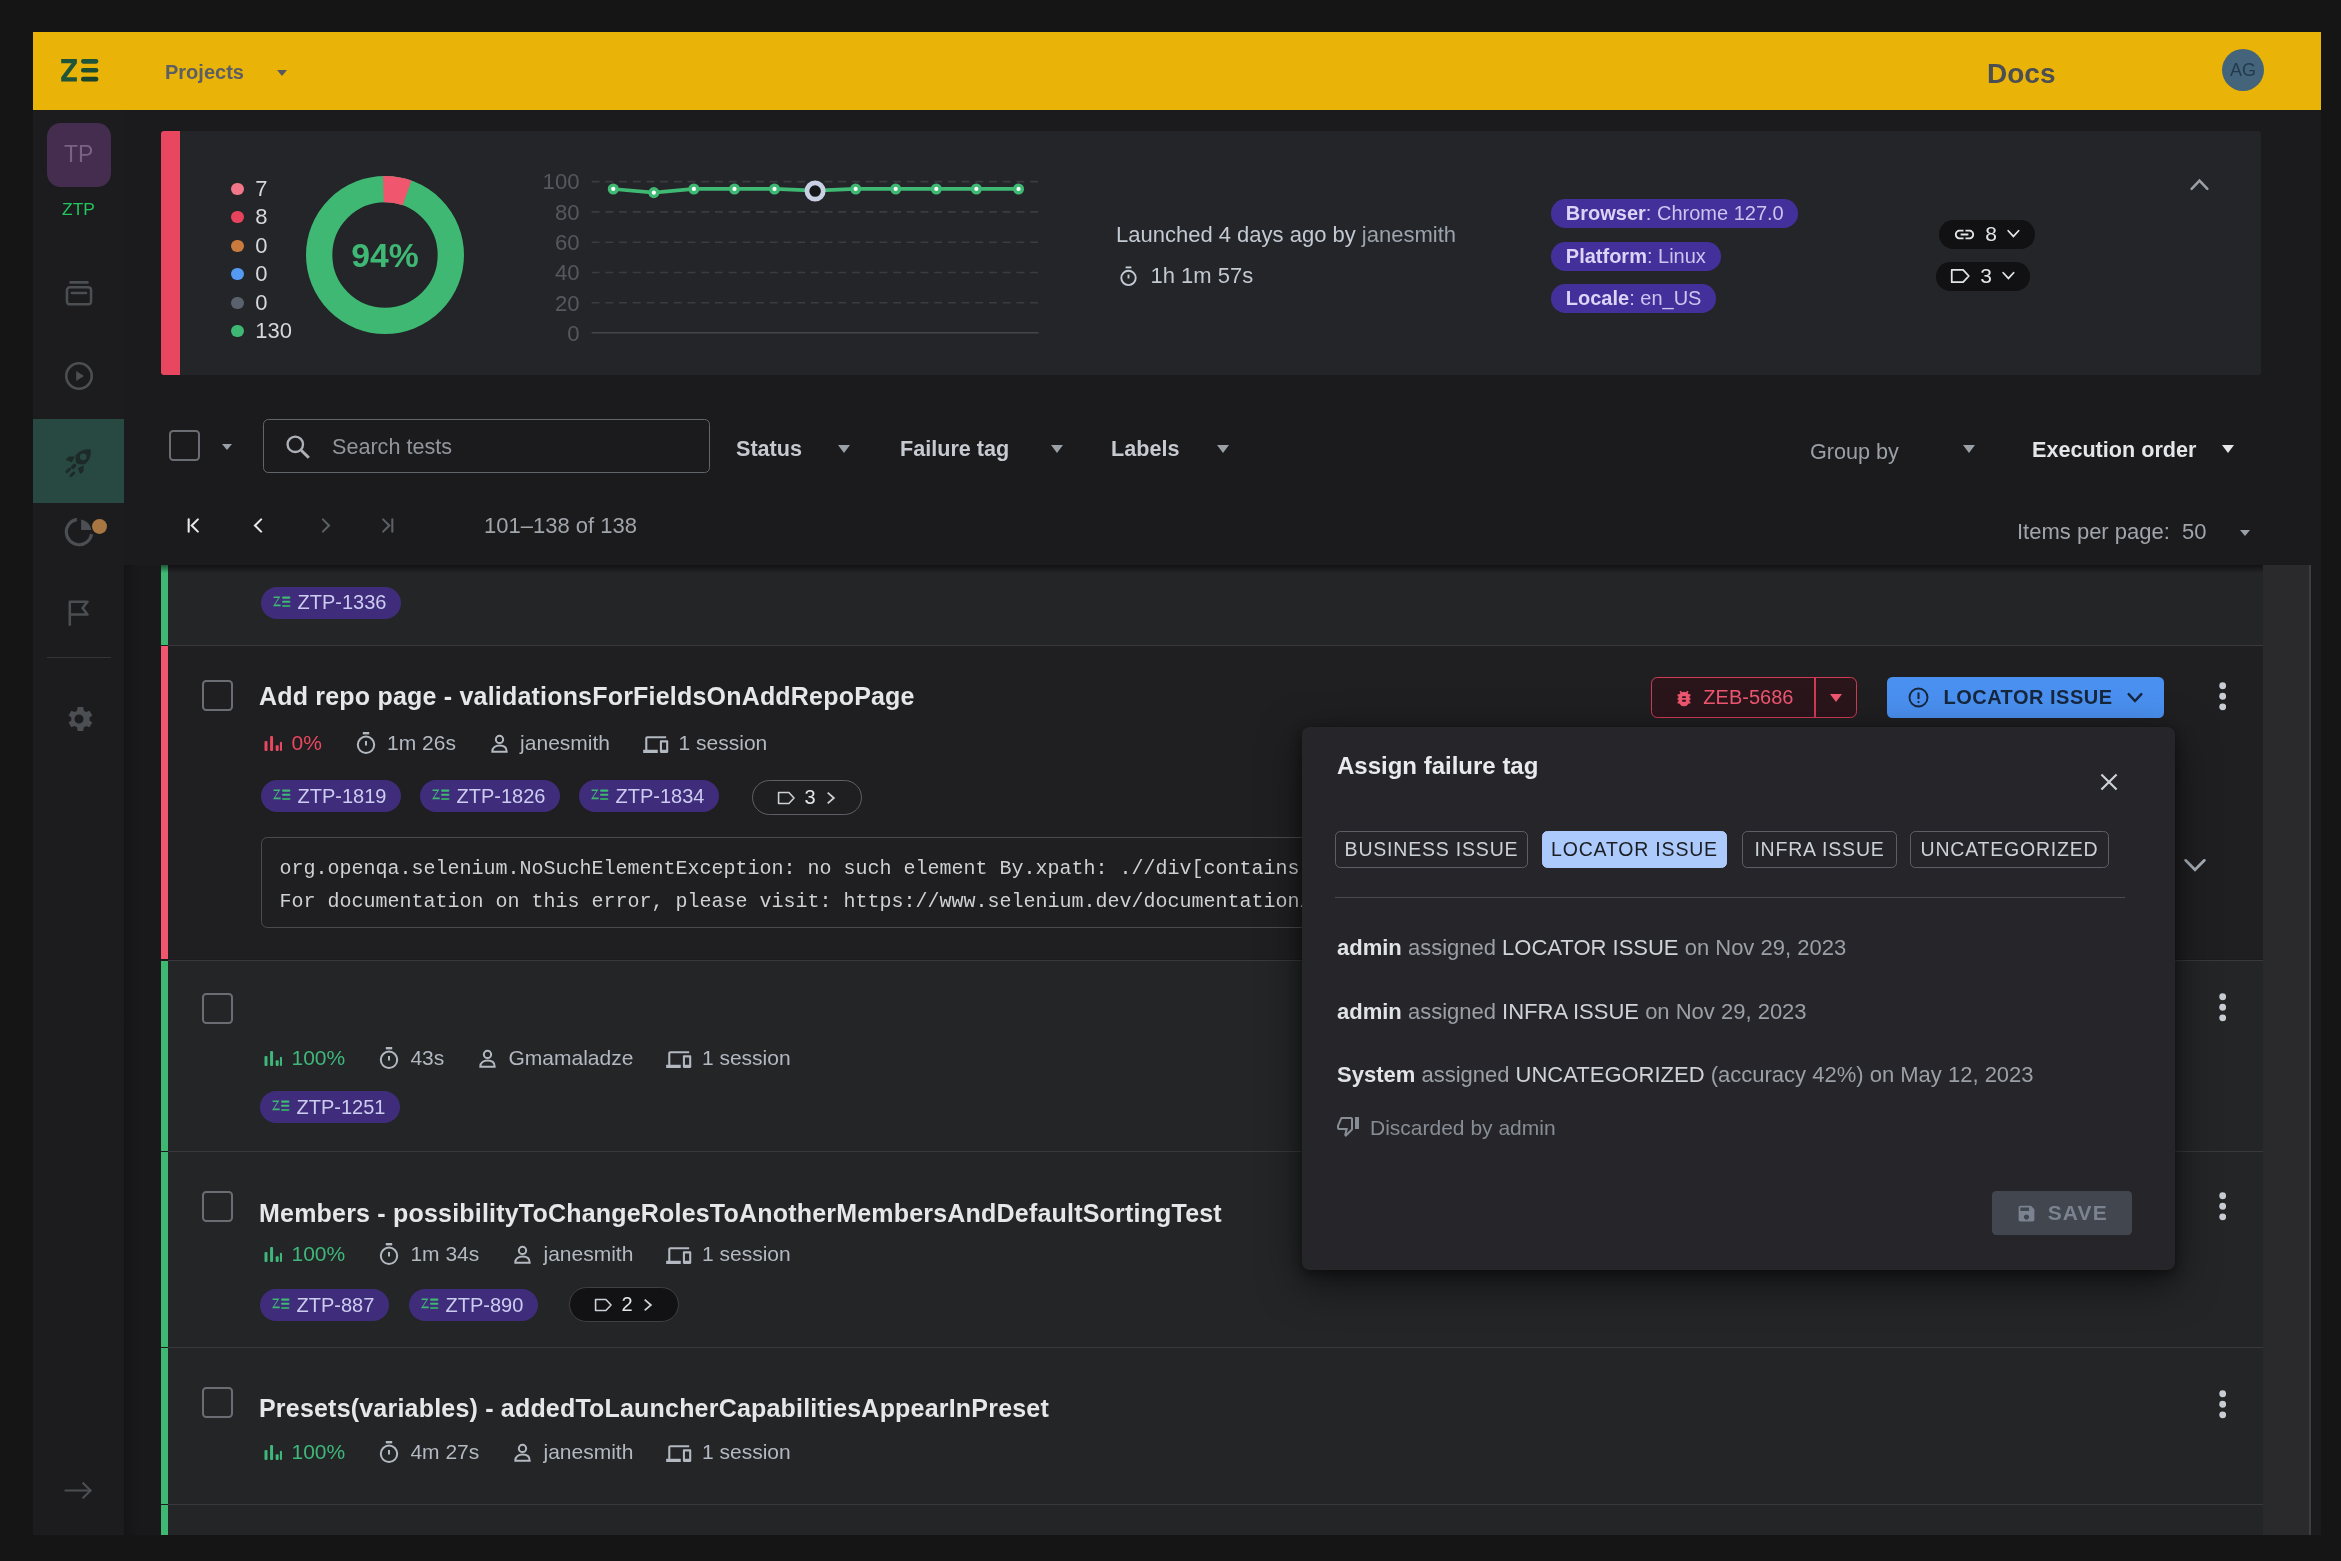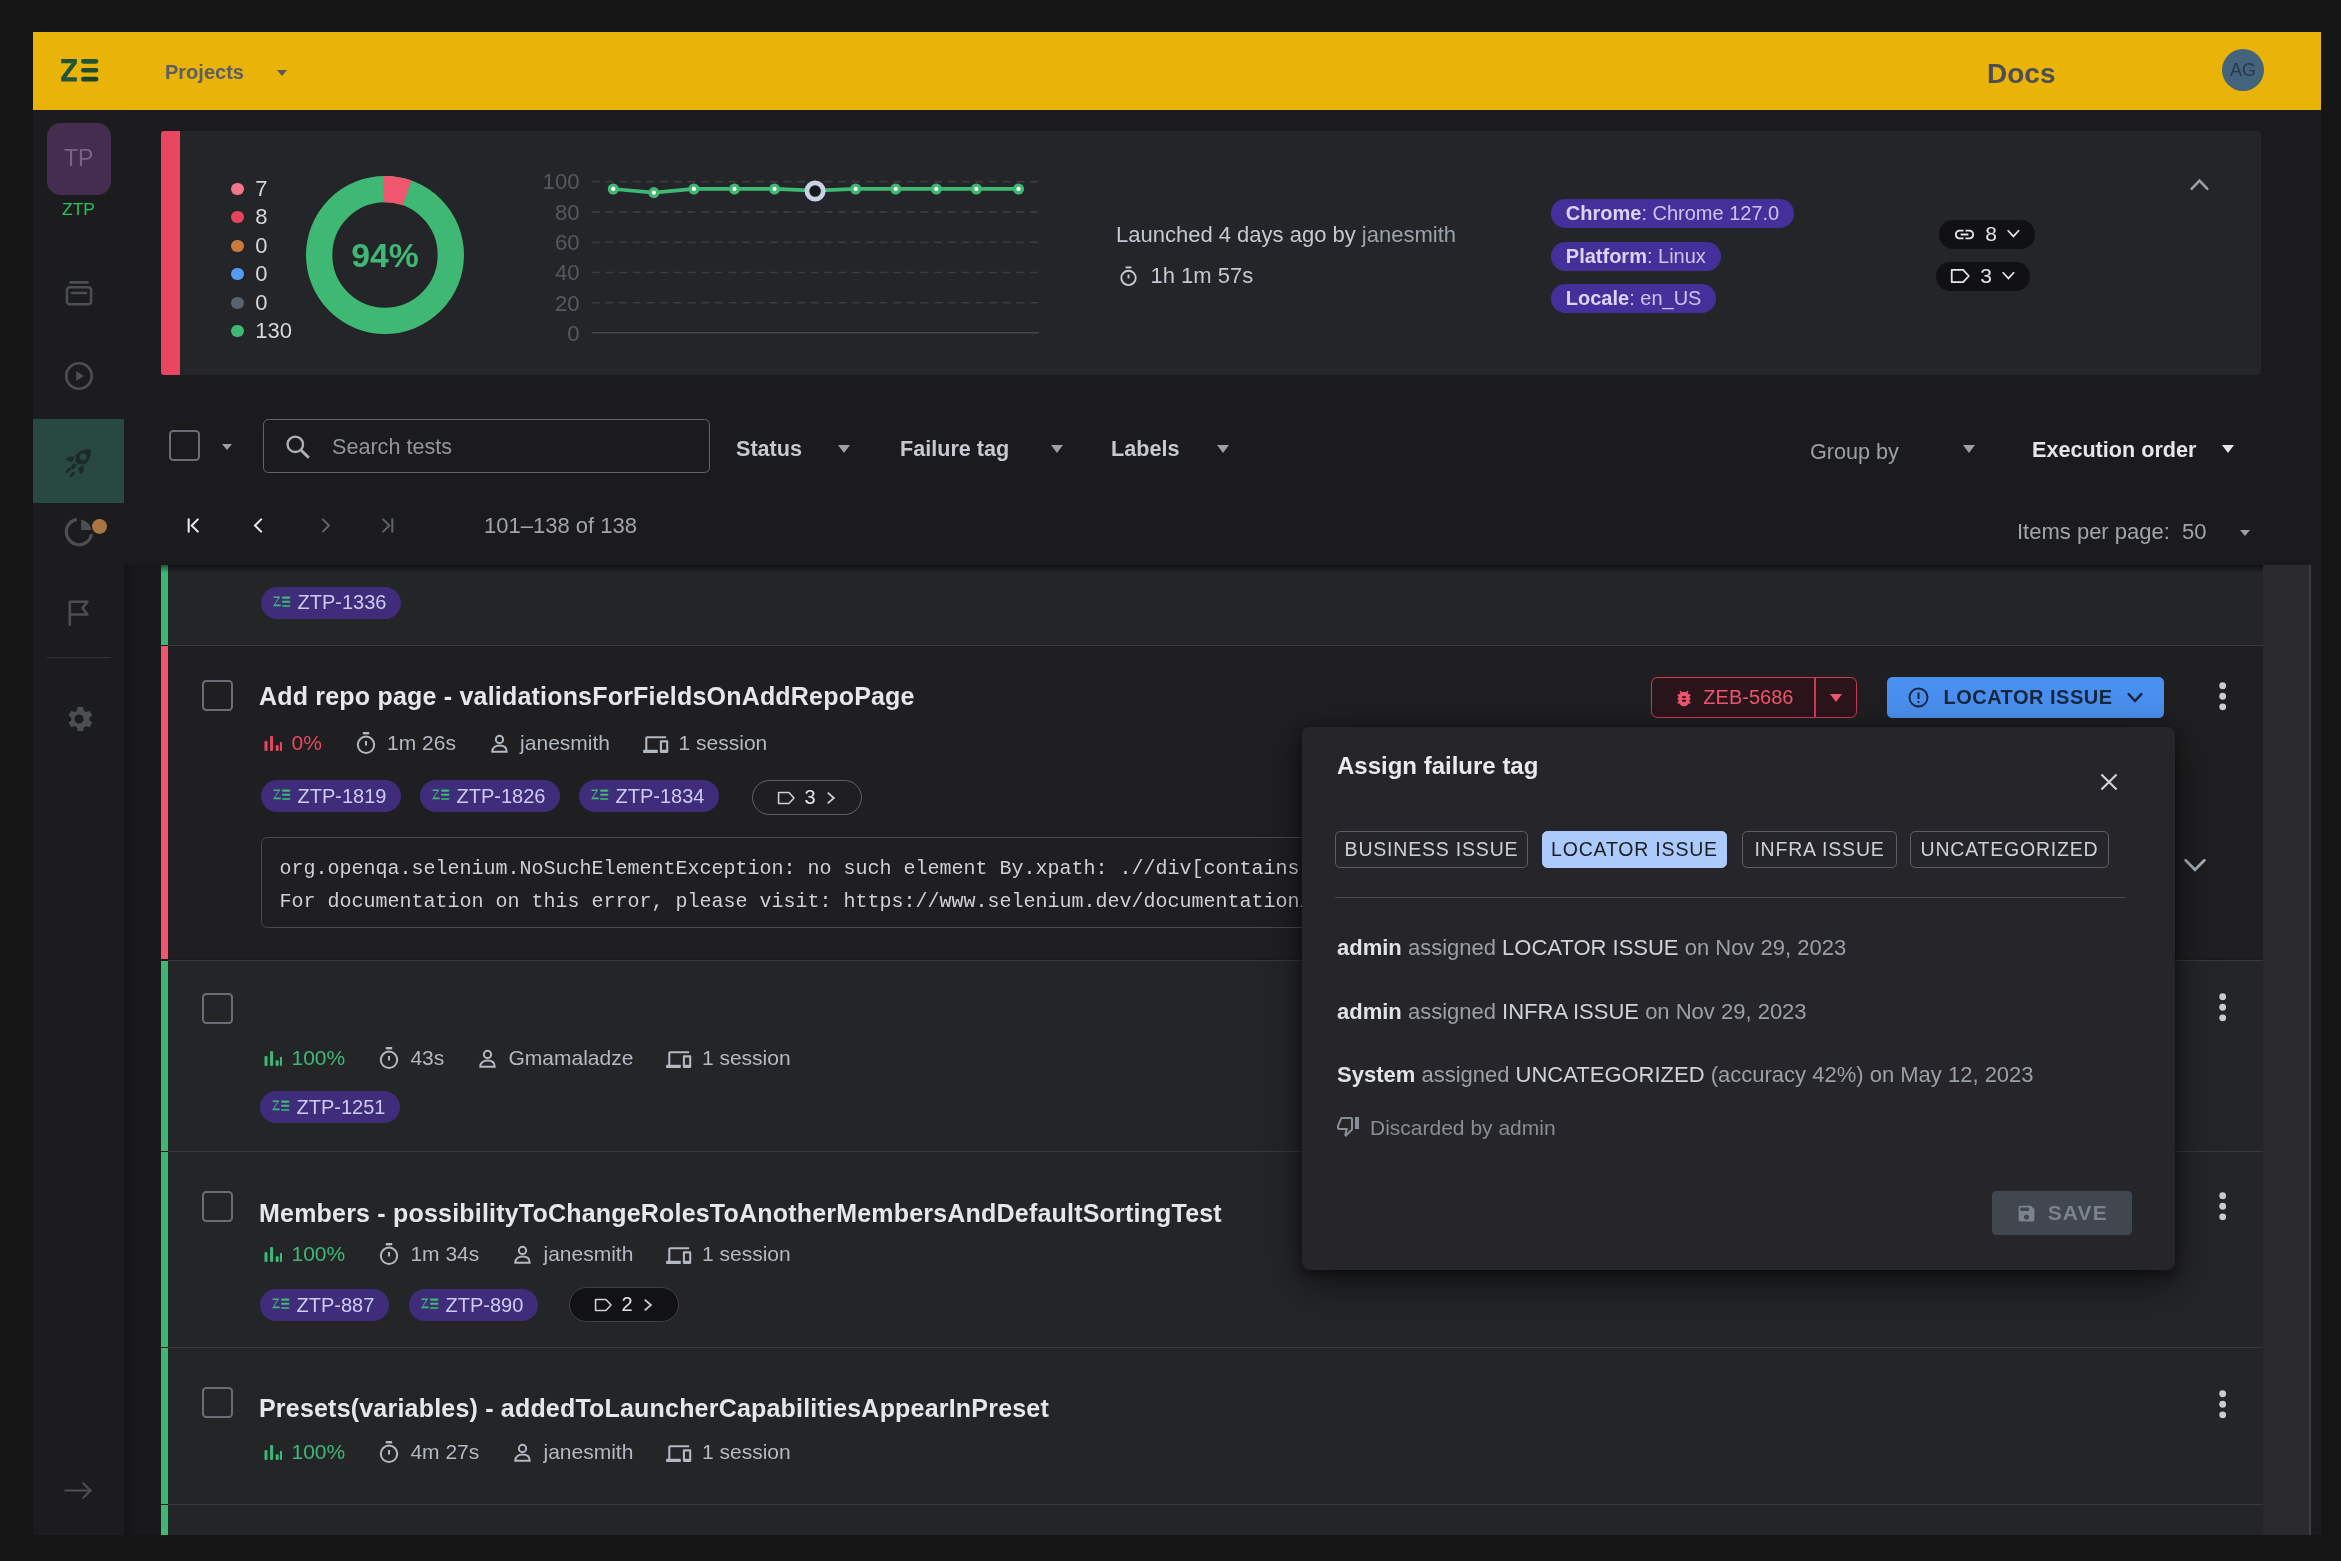--- a/index.html
+++ b/index.html
@@ -38,21 +38,21 @@
       <rect x="38" y="17" width="33" height="9" rx="4" fill="#1d4c33"></rect>
       <rect x="38" y="34" width="33" height="9" rx="4" fill="#1a432d"></rect>
     </svg>
     <div class="abs" style="left:132px;top:29px;font-size:20px;color:#5b5f64;font-weight:bold;">Projects</div>
     <div class="abs" style="left:244px;top:36px;"><span class="caret" style="border-top-color:#56595e;border-left-width:5.8px;border-right-width:5.8px;border-top-width:6.9px;"></span></div>
     <div class="abs" style="left:1954px;top:26px;font-size:28px;color:#4b4e52;font-weight:bold;">Docs</div>
     <div class="abs" style="left:2189px;top:17px;width:42px;height:42px;border-radius:50%;background:#44647b;color:#243a4c;font-size:18px;display:flex;align-items:center;justify-content:center;">AG</div>
   </div>
   <div id="side">
 
-    <div class="abs" style="left:13.7px;top:12.7px;width:64px;height:72px;border-radius:13.7px;background:#442d4f;color:#786385;font-size:23px;display:flex;align-items:center;justify-content:center;">TP</div>
+    <div class="abs" style="left:13.7px;top:12.7px;width:64px;height:64px;border-radius:13.7px;background:#442d4f;color:#786385;font-size:23px;display:flex;align-items:center;justify-content:center;">TP</div>
     <div class="abs" style="left:0;top:89px;width:91px;text-align:center;font-size:17.4px;color:#22c55e;">ZTP</div>
 
     <svg class="abs" style="left:29px;top:166px" width="34" height="34" viewBox="0 0 24 24" fill="none" stroke="#4b4e53" stroke-width="1.8" stroke-linecap="round">
       <rect x="3.5" y="8" width="17" height="12" rx="2"></rect>
         <line x1="7" y1="12" x2="17" y2="12"></line>
         <line x1="6" y1="4.5" x2="18" y2="4.5"></line>
     </svg>
 
     <svg class="abs" style="left:29px;top:249px" width="34" height="34" viewBox="0 0 24 24" fill="none" stroke="#4b4e53" stroke-width="1.8">
       <circle cx="12" cy="12" r="9"></circle>
@@ -426,21 +426,21 @@
       <div style="position:absolute;left:955px;top:91px;font-size:22px;color:#c2c9d2;">Launched 4 days ago by <span style="color:#9aa2ac;">janesmith</span></div>
       <div style="position:absolute;left:956px;top:132px;display:flex;align-items:center;gap:10.5px;">
         <svg width="23" height="23" viewBox="0 0 24 24" fill="none" stroke="#c2c9d2" stroke-width="2">
             <circle cx="12" cy="13.5" r="7.5"></circle>
             <line x1="9" y1="2.5" x2="15" y2="2.5"></line>
             <line x1="12" y1="10" x2="12" y2="14"></line>
           </svg>
         <span style="font-size:22px;color:#c2c9d2;">1h 1m 57s</span>
       </div>
 
-      <div class="pchip" style="top:68px;"><b>Chrome</b>: Chrome 127.0</div>
+      <div class="pchip" style="top:68px;"><b>Browser</b>: Chrome 127.0</div>
       <div class="pchip" style="top:111px;"><b>Platform</b>: Linux</div>
       <div class="pchip" style="top:153px;"><b>Locale</b>: en_US</div>
 
       <div class="dpill" style="left:1778px;top:89px;">
         <svg width="23" height="23" viewBox="0 0 24 24" fill="#e3e6e9">
             <path d="M3.9 12 c0-1.7 1.4-3.1 3.1-3.1 h4 V7 H7 c-2.8 0-5 2.2-5 5 s2.2 5 5 5 h4 v-1.9 H7 c-1.7 0-3.1-1.4-3.1-3.1 z M8 13 h8 v-2 H8 v2 z M17 7 h-4 v1.9 h4 c1.7 0 3.1 1.4 3.1 3.1 s-1.4 3.1-3.1 3.1 h-4 V17 h4 c2.8 0 5-2.2 5-5 s-2.2-5-5-5 z"></path>
           </svg>
         <span>8</span>
         <svg width="14.8" height="11.6" viewBox="0 0 17 13" fill="none" stroke="#e3e6e9" stroke-width="2" stroke-linecap="round">
             <path d="M2.5 3 L8.5 9.5 L14.5 3"></path>

